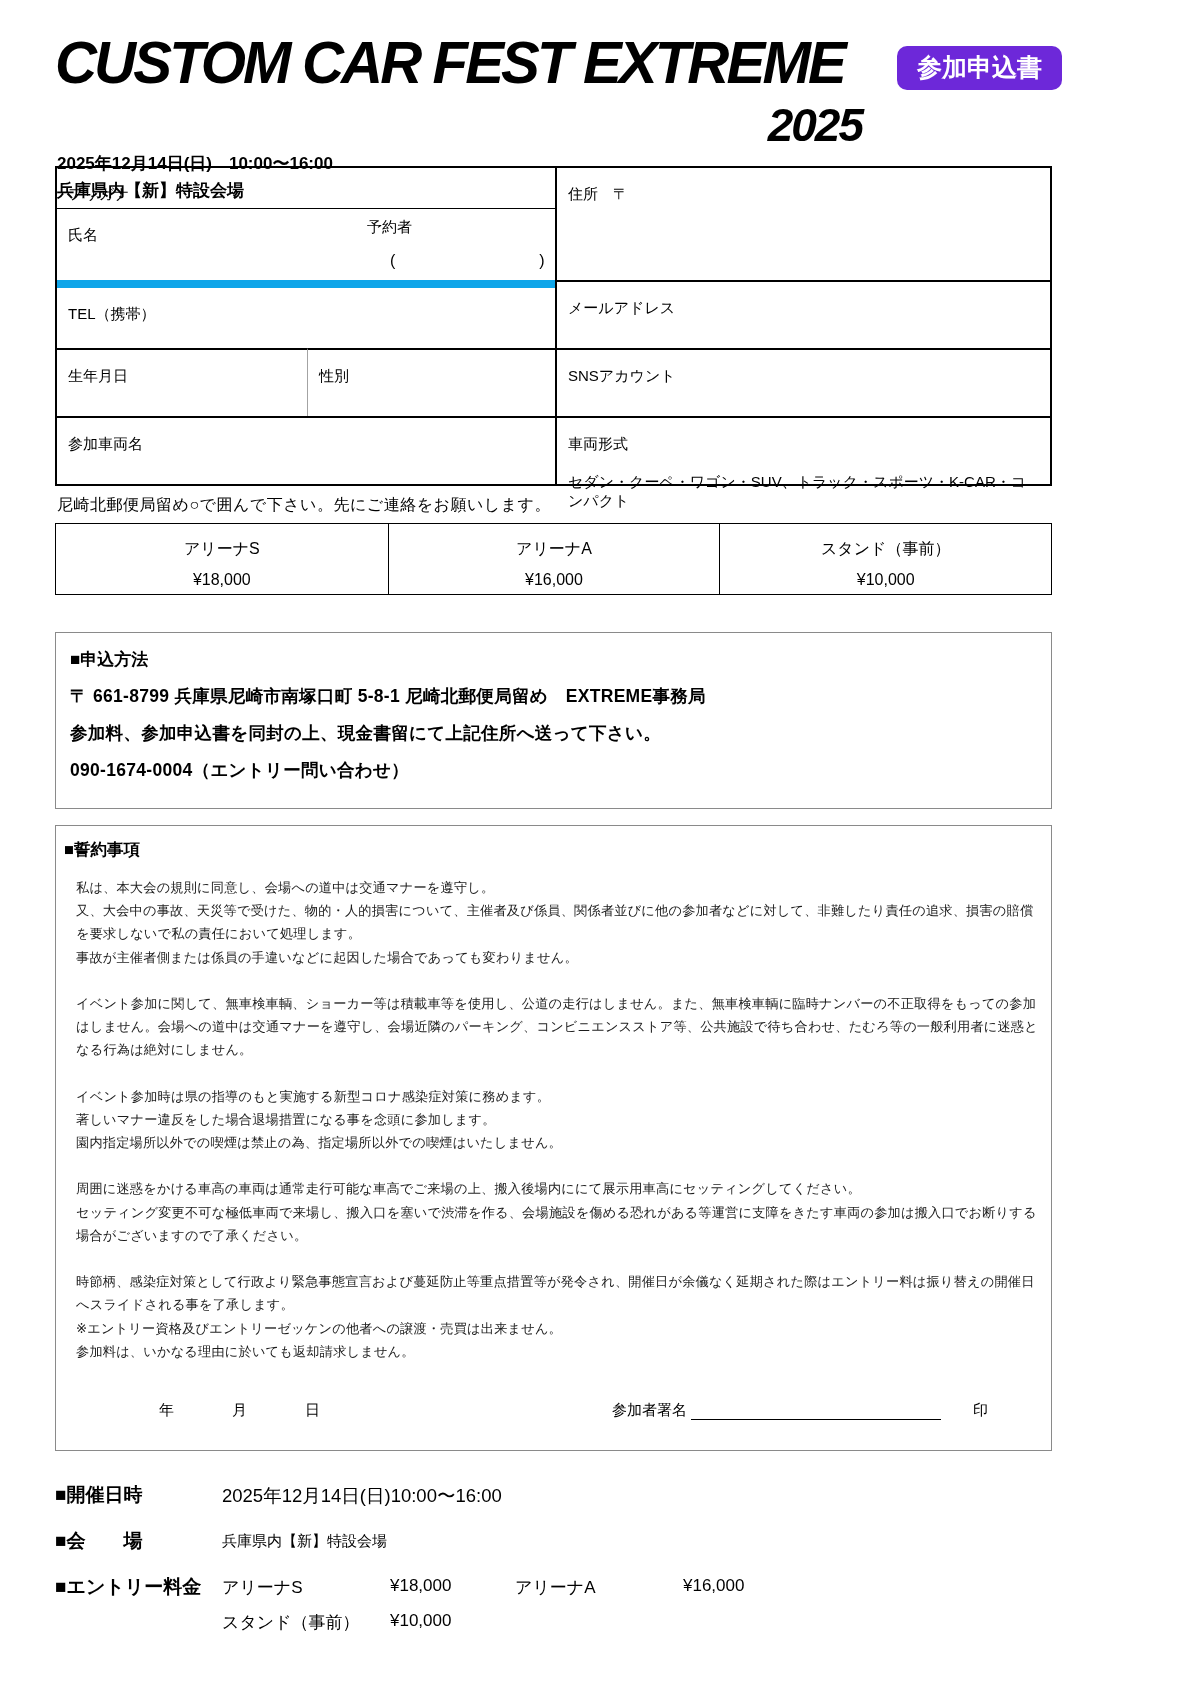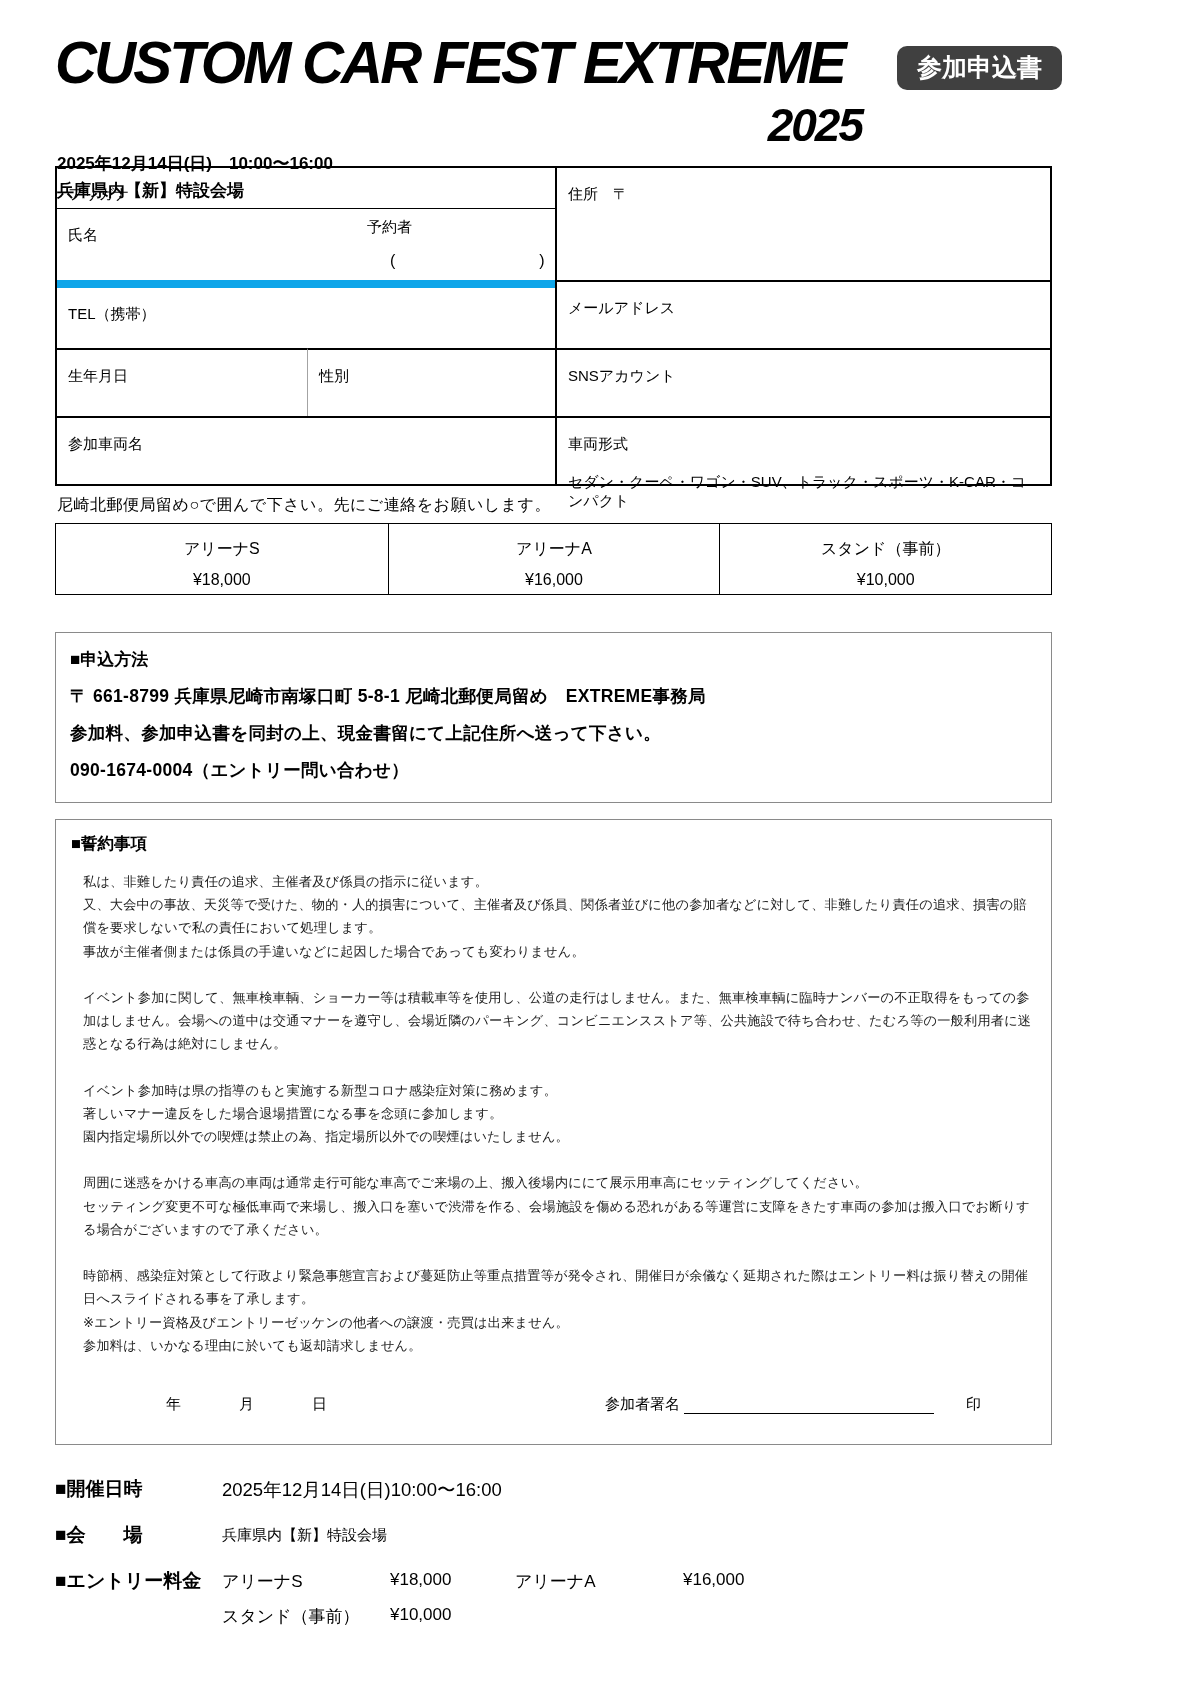--- a/index.html
+++ b/index.html
@@ -17,21 +17,21 @@
     font-size:60px; font-weight:bold; font-style:italic;
     letter-spacing:-3px; transform:scaleX(0.97); transform-origin:left;
     white-space:nowrap;
   }
   .year {
     position:absolute; top:98px; right:200px;
     font-size:46px; font-weight:bold; font-style:italic; letter-spacing:-2px;text-align:center;
   }
   .badge {
     position:absolute; top:46px; right:0;
-    background:#404040; color:#fff; font-size:25px; font-weight:bold;
+    background:#6d28d9; color:#fff; font-size:25px; font-weight:bold;
     padding:9px 20px 10px; border-radius:10px; line-height:1;
   }
   .date-line { position:absolute; left:2px; top:152px; font-size:17px; font-weight:bold; }
   .venue-line { position:absolute; left:2px; top:179px; font-size:17px; font-weight:bold; }
 
   
   .form-table {
     width:997px; border:2px solid #000;
     display:grid;
     grid-template-columns:250px 248px 495px;
@@ -57,29 +57,29 @@
   .seat-table {
     width:997px; border:1.5px solid #000;
     display:grid; grid-template-columns:1fr 1fr 1fr; grid-template-rows:70px;
   }
   .seat-cell { text-align:center; padding-top:9px; font-size:16px; line-height:1.95; }
   .seat-cell + .seat-cell { border-left:1.5px solid #000; }
 
   
   .app-box {
     margin-top:37px; width:997px; border:1px solid #8a8a8a;
-    padding:15px 14px 20px;
+    padding:15px 14px 26px;
   }
   .app-box .h { font-size:17px; font-weight:bold; }
   .app-box .l { font-size:17.5px; font-weight:bold; margin-top:13px; letter-spacing:0.3px; }
 
   
   .pledge-box {
     margin-top:16px; width:997px; border:1px solid #8a8a8a;
-    padding:13px 15px 0;
+    padding:13px 8px 0;
   }
   .pledge-box .h { font-size:16.5px; font-weight:bold; }
   .pledge-body { margin:15px 1px 0 12px; color:#1c1c1c; }
   .pledge-body .para { margin-bottom:23px; }
   .pledge-body .ln { font-size:13.2px; line-height:1.76; letter-spacing:0.2px; }
 
   .sign-row { display:flex; align-items:flex-end; margin:38px 0 0; padding-bottom:30px; }
   .sign-date { margin-left:95px; font-size:15px; display:flex; gap:58px; }
   .sign-right { margin-left:auto; margin-right:55px; display:flex; align-items:flex-end; font-size:15px; }
   .sign-line { display:inline-block; width:250px; border-bottom:1.5px solid #000; height:18px; margin-left:4px; }
@@ -166,21 +166,21 @@
     <div class="h">■申込方法</div>
     <div class="l">〒 661-8799 兵庫県尼崎市南塚口町 5-8-1 尼崎北郵便局留め　EXTREME事務局</div>
     <div class="l">参加料、参加申込書を同封の上、現金書留にて上記住所へ送って下さい。</div>
     <div class="l">090-1674-0004（エントリー問い合わせ）</div>
   </div>
 
   <div class="pledge-box">
     <div class="h">■誓約事項</div>
     <div class="pledge-body">
       <div class="para">
-        <div class="ln">私は、非難したり責任の追求、主催者及び係員の指示に従います。</div>
+        <div class="ln">私は、本大会の規則に同意し、会場への道中は交通マナーを遵守し。</div>
         <div class="ln">又、大会中の事故、天災等で受けた、物的・人的損害について、主催者及び係員、関係者並びに他の参加者などに対して、非難したり責任の追求、損害の賠償を要求しないで私の責任において処理します。</div>
         <div class="ln">事故が主催者側または係員の手違いなどに起因した場合であっても変わりません。</div>
       </div>
       <div class="para">
         <div class="ln">イベント参加に関して、無車検車輌、ショーカー等は積載車等を使用し、公道の走行はしません。また、無車検車輌に臨時ナンバーの不正取得をもっての参加はしません。会場への道中は交通マナーを遵守し、会場近隣のパーキング、コンビニエンスストア等、公共施設で待ち合わせ、たむろ等の一般利用者に迷惑となる行為は絶対にしません。</div>
       </div>
       <div class="para">
         <div class="ln">イベント参加時は県の指導のもと実施する新型コロナ感染症対策に務めます。</div>
         <div class="ln">著しいマナー違反をした場合退場措置になる事を念頭に参加します。</div>
         <div class="ln">園内指定場所以外での喫煙は禁止の為、指定場所以外での喫煙はいたしません。</div>

